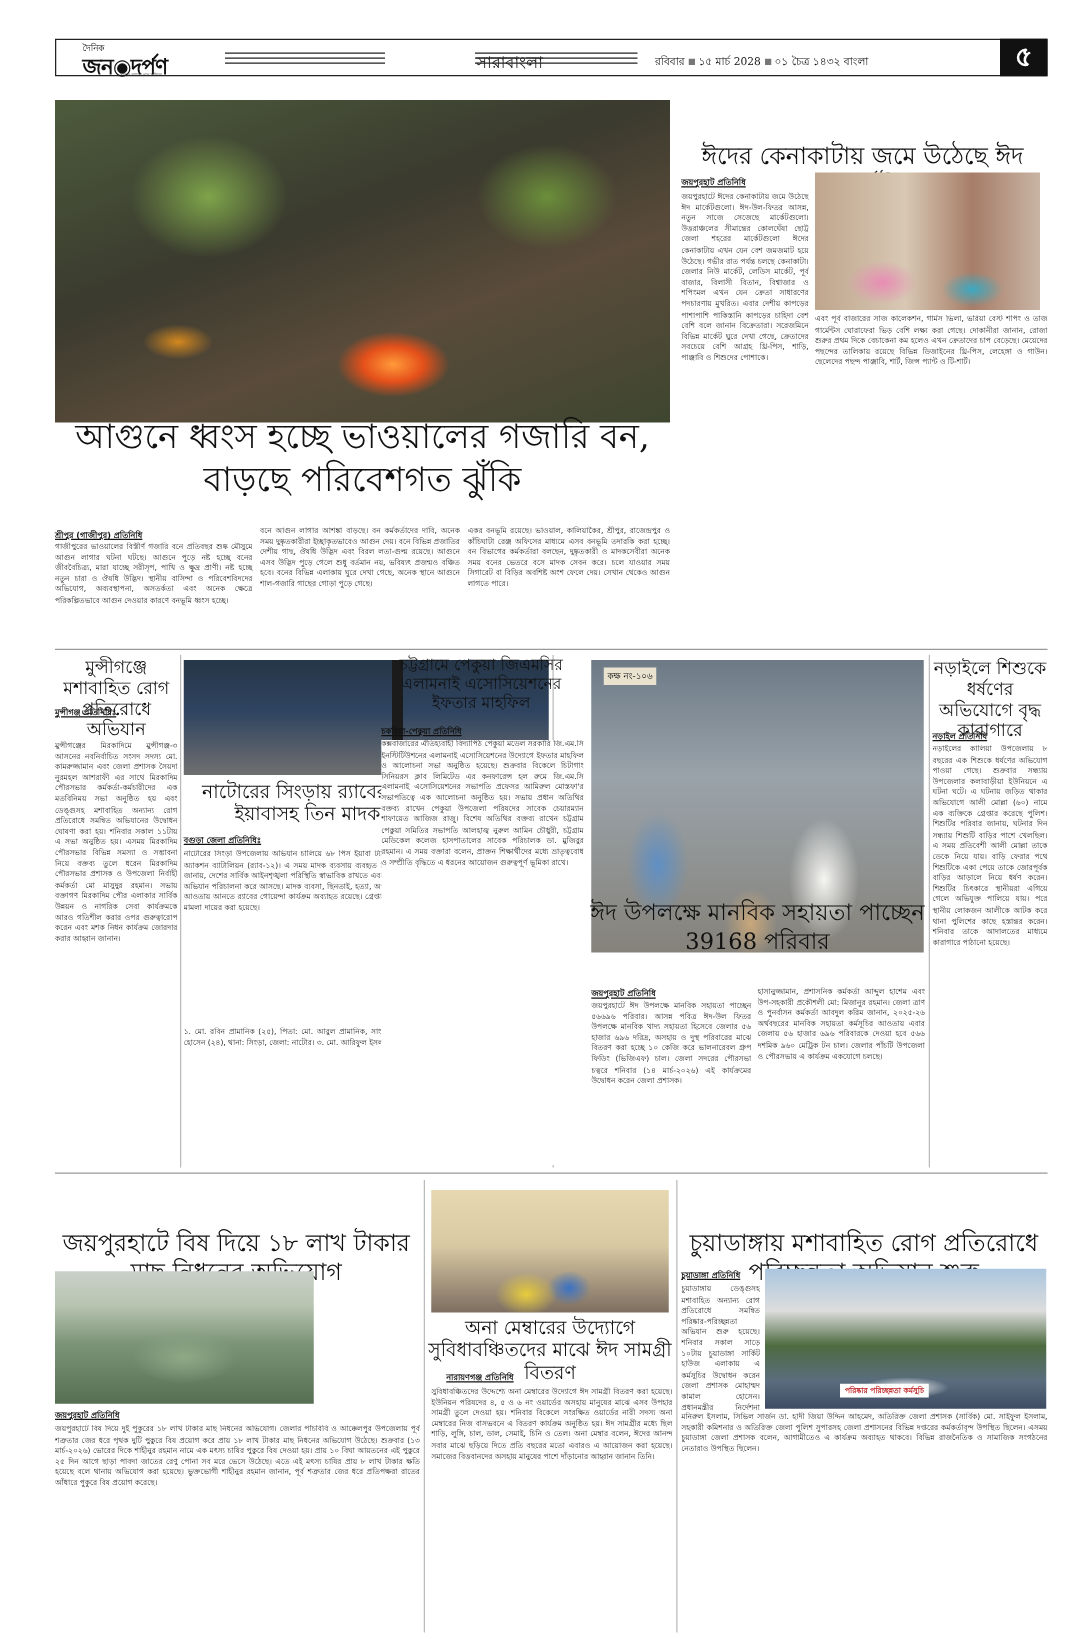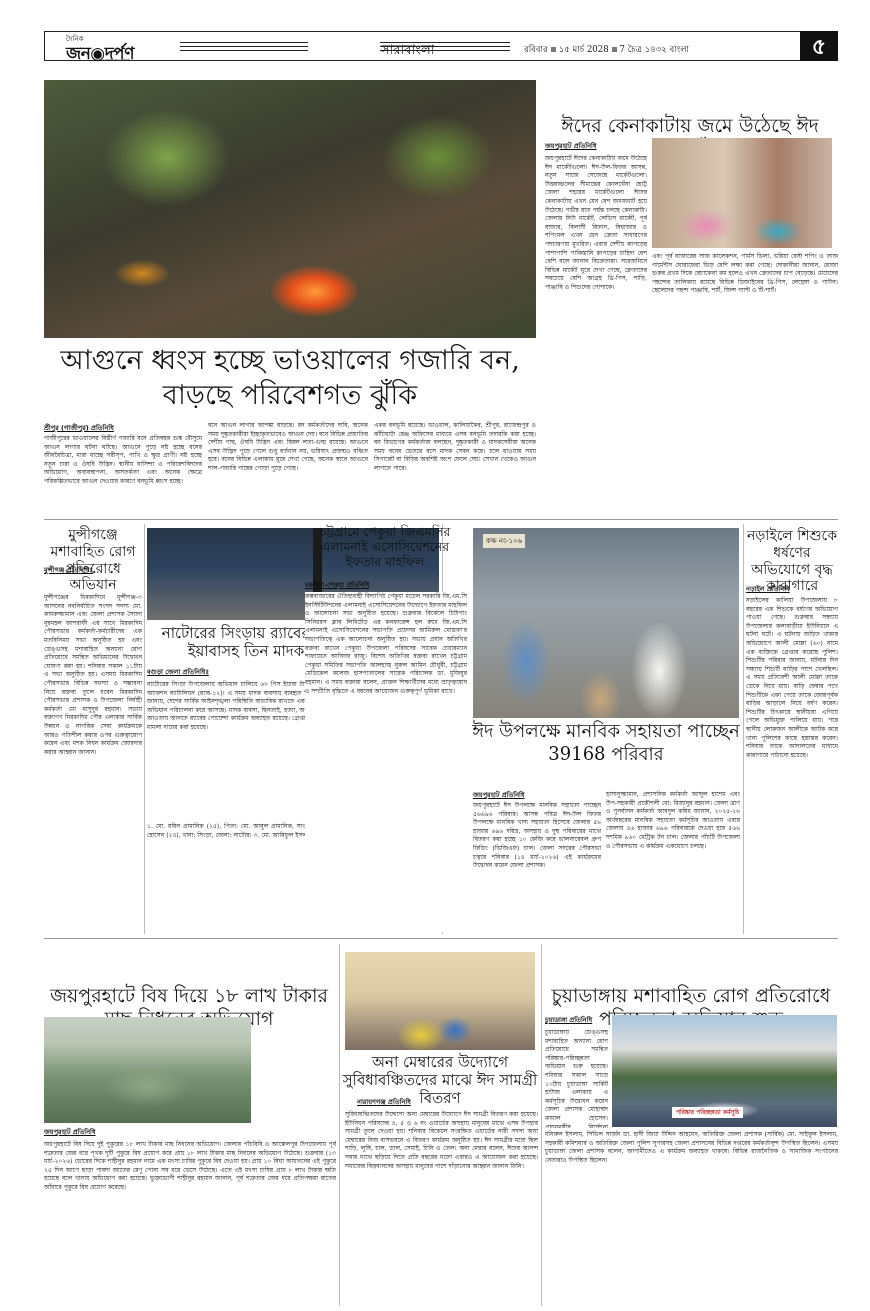--- a/index.html
+++ b/index.html
@@ -30,21 +30,21 @@
       linear-gradient(160deg, #4d5b3c 0%, #3a3a2e 40%, #5a4b3a 65%, #3e4630 100%); }
   .ph-shop { left: 652px; top: 138px; width: 180px; height: 110px;
     background:
       radial-gradient(ellipse 40px 25px at 30% 80%, #e88db4 0%, rgba(230,140,180,0) 70%),
       radial-gradient(ellipse 35px 20px at 70% 85%, #3ba9c2 0%, rgba(60,170,190,0) 70%),
       linear-gradient(90deg, #bfa58d 0%, #d8c8b4 40%, #a67d68 70%, #c9b4a4 100%); }
   .ph-rab { left: 147px; top: 528px; width: 292px; height: 92px;
     background:
       linear-gradient(90deg, rgba(0,0,0,0) 0%, rgba(0,0,0,0) 57%, #1b1b1b 57%, #1b1b1b 60%, rgba(0,0,0,0) 60%),
       linear-gradient(180deg, #263648 0%, #2f4460 45%, #6f6f6f 100%); }
-  .ph-aid { left: 473px; top: 528px; width: 266px; height: 190px;
+  .ph-aid { left: 473px; top: 528px; width: 266px; height: 234px;
     background:
       radial-gradient(ellipse 35px 60px at 20% 70%, #5f8fc4 0%, rgba(90,140,200,0) 70%),
       radial-gradient(ellipse 40px 70px at 70% 75%, #f5f5f2 0%, rgba(240,240,235,0) 70%),
       radial-gradient(ellipse 30px 40px at 48% 90%, #c9a77a 0%, rgba(200,165,120,0) 70%),
       linear-gradient(180deg, #6d7a86 0%, #9aa3aa 40%, #85827a 100%); }
   .ph-pond { left: 44px; top: 1017px; width: 207px; height: 106px;
     background:
       radial-gradient(ellipse 60px 30px at 50% 65%, #8fa986 0%, rgba(140,170,130,0) 70%),
       linear-gradient(180deg, #c8d0c7 0%, #b9c5b2 25%, #7b9377 55%, #566e52 100%); }
   .ph-relief { left: 345px; top: 952px; width: 190px; height: 98px;
@@ -71,26 +71,26 @@
 <body>
 
 <div class="abs masthead"></div>
 <div class="abs logo-small" style="left:66px;top:33px">দৈনিক</div>
 <div class="abs logo-main" style="left:66px;top:40px">জন◉দর্পণ</div>
 <div class="abs logo-tag" style="left:96px;top:58px">সত্য ও ন্যায়ের পথে অবিচল</div>
 <div class="abs rule-block" style="left:180px;top:42px;width:128px"></div>
 <div class="abs section-title">সারাবাংলা</div>
 <div class="abs rule-block" style="left:380px;top:42px;width:130px"></div>
 <div class="abs dateline">
-  <span>রবিবার</span><span class="sq"></span><span>১৫ মার্চ 2028</span><span class="sq"></span><span>7 চৈত্র ১৪৩২ বাংলা</span>
+  <span>রবিবার</span><span class="sq"></span><span>১৫ মার্চ 2028</span><span class="sq"></span><span>০১ চৈত্র ১৪৩২ বাংলা</span>
 </div>
 <div class="abs page-no">৫</div>
 
 <div class="abs photo ph-forest"></div>
-<div class="abs hl hl-big" style="left:44px;top:342px;width:492px">আগুনে ধ্বংস হচ্ছে ভাওয়ালের গজারি বন, বাড়ছে পরিবেশগত ঝুঁকি</div>
+<div class="abs hl hl-big" style="left:44px;top:332px;width:492px">আগুনে ধ্বংস হচ্ছে ভাওয়ালের গজারি বন, বাড়ছে পরিবেশগত ঝুঁকি</div>
 <div class="abs byline" style="left:44px;top:423px">শ্রীপুর (গাজীপুর) প্রতিনিধি</div>
 <div class="abs body" style="left:44px;top:434px;width:158px;height:82px">গাজীপুরের ভাওয়ালের বিস্তীর্ণ গজারি বনে প্রতিবছর শুষ্ক মৌসুমে আগুন লাগার ঘটনা ঘটছে। আগুনে পুড়ে নষ্ট হচ্ছে বনের জীববৈচিত্র্য, মারা যাচ্ছে সরীসৃপ, পাখি ও ক্ষুদ্র প্রাণী। নষ্ট হচ্ছে নতুন চারা ও ঔষধি উদ্ভিদ। স্থানীয় বাসিন্দা ও পরিবেশবিদদের অভিযোগ, অব্যবস্থাপনা, অসতর্কতা এবং অনেক ক্ষেত্রে পরিকল্পিতভাবে আগুন দেওয়ার কারণে বনভূমি ধ্বংস হচ্ছে।</div>
 <div class="abs body" style="left:208px;top:421px;width:160px;height:95px">বনে আগুন লাগার আশঙ্কা বাড়ছে। বন কর্মকর্তাদের দাবি, অনেক সময় দুষ্কৃতকারীরা ইচ্ছাকৃতভাবেও আগুন দেয়। বনে বিভিন্ন প্রজাতির দেশীয় গাছ, ঔষধি উদ্ভিদ এবং বিরল লতা-গুল্ম রয়েছে। আগুনে এসব উদ্ভিদ পুড়ে গেলে শুধু বর্তমান নয়, ভবিষ্যৎ প্রজন্মও বঞ্চিত হবে। বনের বিভিন্ন এলাকায় ঘুরে দেখা গেছে, অনেক স্থানে আগুনে শাল-গজারি গাছের গোড়া পুড়ে গেছে।</div>
 <div class="abs body" style="left:374px;top:421px;width:162px;height:95px">একর বনভূমি রয়েছে। ভাওয়াল, কালিয়াকৈর, শ্রীপুর, রাজেন্দ্রপুর ও কাঁচিঘাটা রেঞ্জ অফিসের মাধ্যমে এসব বনভূমি তদারকি করা হচ্ছে। বন বিভাগের কর্মকর্তারা বলছেন, দুষ্কৃতকারী ও মাদকসেবীরা অনেক সময় বনের ভেতরে বসে মাদক সেবন করে। চলে যাওয়ার সময় সিগারেট বা বিড়ির অবশিষ্ট অংশ ফেলে দেয়। সেখান থেকেও আগুন লাগতে পারে।</div>
 
 <div class="abs hl hl-md" style="left:542px;top:82px;width:296px">ঈদের কেনাকাটায় জমে উঠেছে ঈদ মার্কেট</div>
 <div class="abs byline" style="left:545px;top:141px">জয়পুরহাট প্রতিনিধি</div>
 <div class="abs body" style="left:545px;top:154px;width:102px;height:360px">জয়পুরহাটে ঈদের কেনাকাটায় জমে উঠেছে ঈদ মার্কেটগুলো। ঈদ-উল-ফিতর আসন্ন, নতুন সাজে সেজেছে মার্কেটগুলো। উত্তরাঞ্চলের সীমান্তের কোলঘেঁষা ছোট্ট জেলা শহরের মার্কেটগুলো ঈদের কেনাকাটায় এখন যেন বেশ জমজমাট হয়ে উঠেছে। গভীর রাত পর্যন্ত চলছে কেনাকাটা। জেলার নিউ মার্কেট, লেডিস মার্কেট, পূর্ব বাজার, বিলাসী বিতান, বিশ্বাজার ও শপিংমল এখন যেন ক্রেতা সাধারণের পদচারণায় মুখরিত। এবার দেশীয় কাপড়ের পাশাপাশি পাকিস্তানি কাপড়ের চাহিদা বেশ বেশি বলে জানান বিক্রেতারা। সরেজমিনে বিভিন্ন মার্কেট ঘুরে দেখা গেছে, ক্রেতাদের সবচেয়ে বেশি আগ্রহ থ্রি-পিস, শাড়ি, পাঞ্জাবি ও শিশুদের পোশাকে।</div>
 <div class="abs photo ph-shop"></div>
 <div class="abs body" style="left:652px;top:252px;width:186px;height:262px">এবং পূর্ব বাজারের সাজ কালেকশন, গার্মস ভিলা, ভরিয়া বেস্ট শপিং ও তাজ গার্মেন্টস ঘোরাফেরা ভিড় বেশি লক্ষ্য করা গেছে। দোকানীরা জানান, রোজা শুরুর প্রথম দিকে বেচাকেনা কম হলেও এখন ক্রেতাদের চাপ বেড়েছে। মেয়েদের পছন্দের তালিকায় রয়েছে বিভিন্ন ডিজাইনের থ্রি-পিস, লেহেঙ্গা ও গাউন। ছেলেদের পছন্দ পাঞ্জাবি, শার্ট, জিন্স প্যান্ট ও টি-শার্ট।</div>

